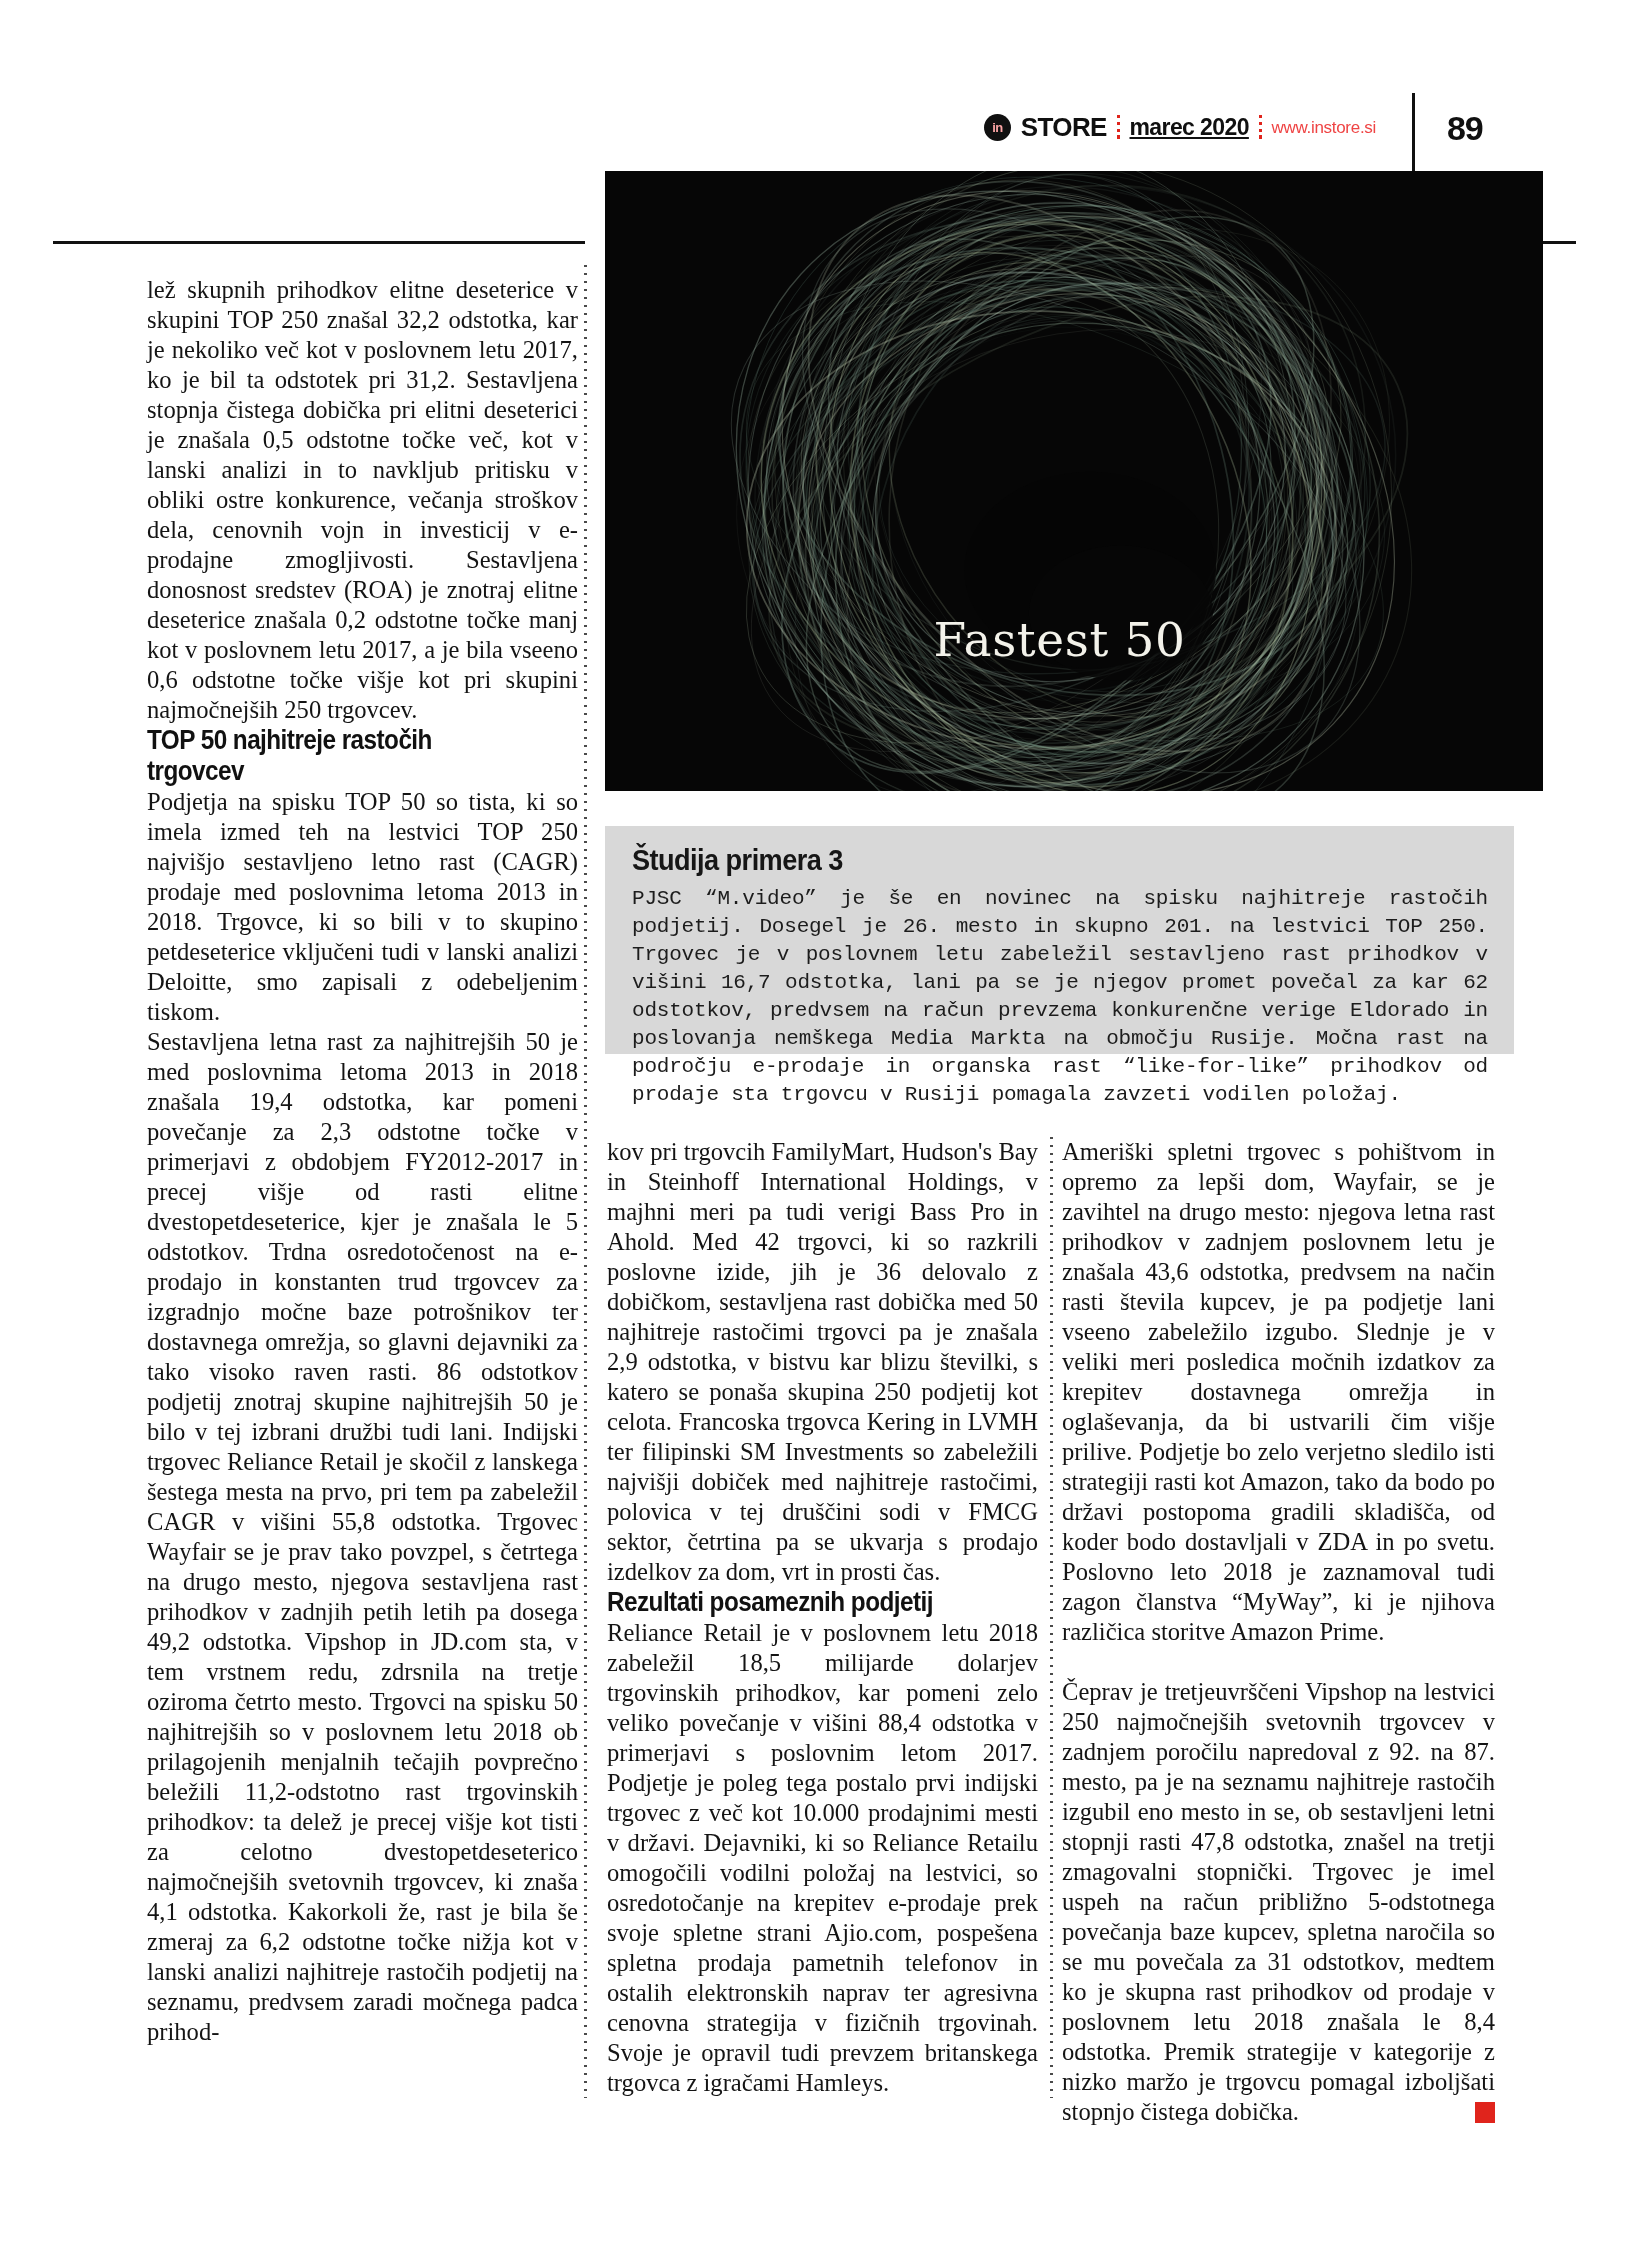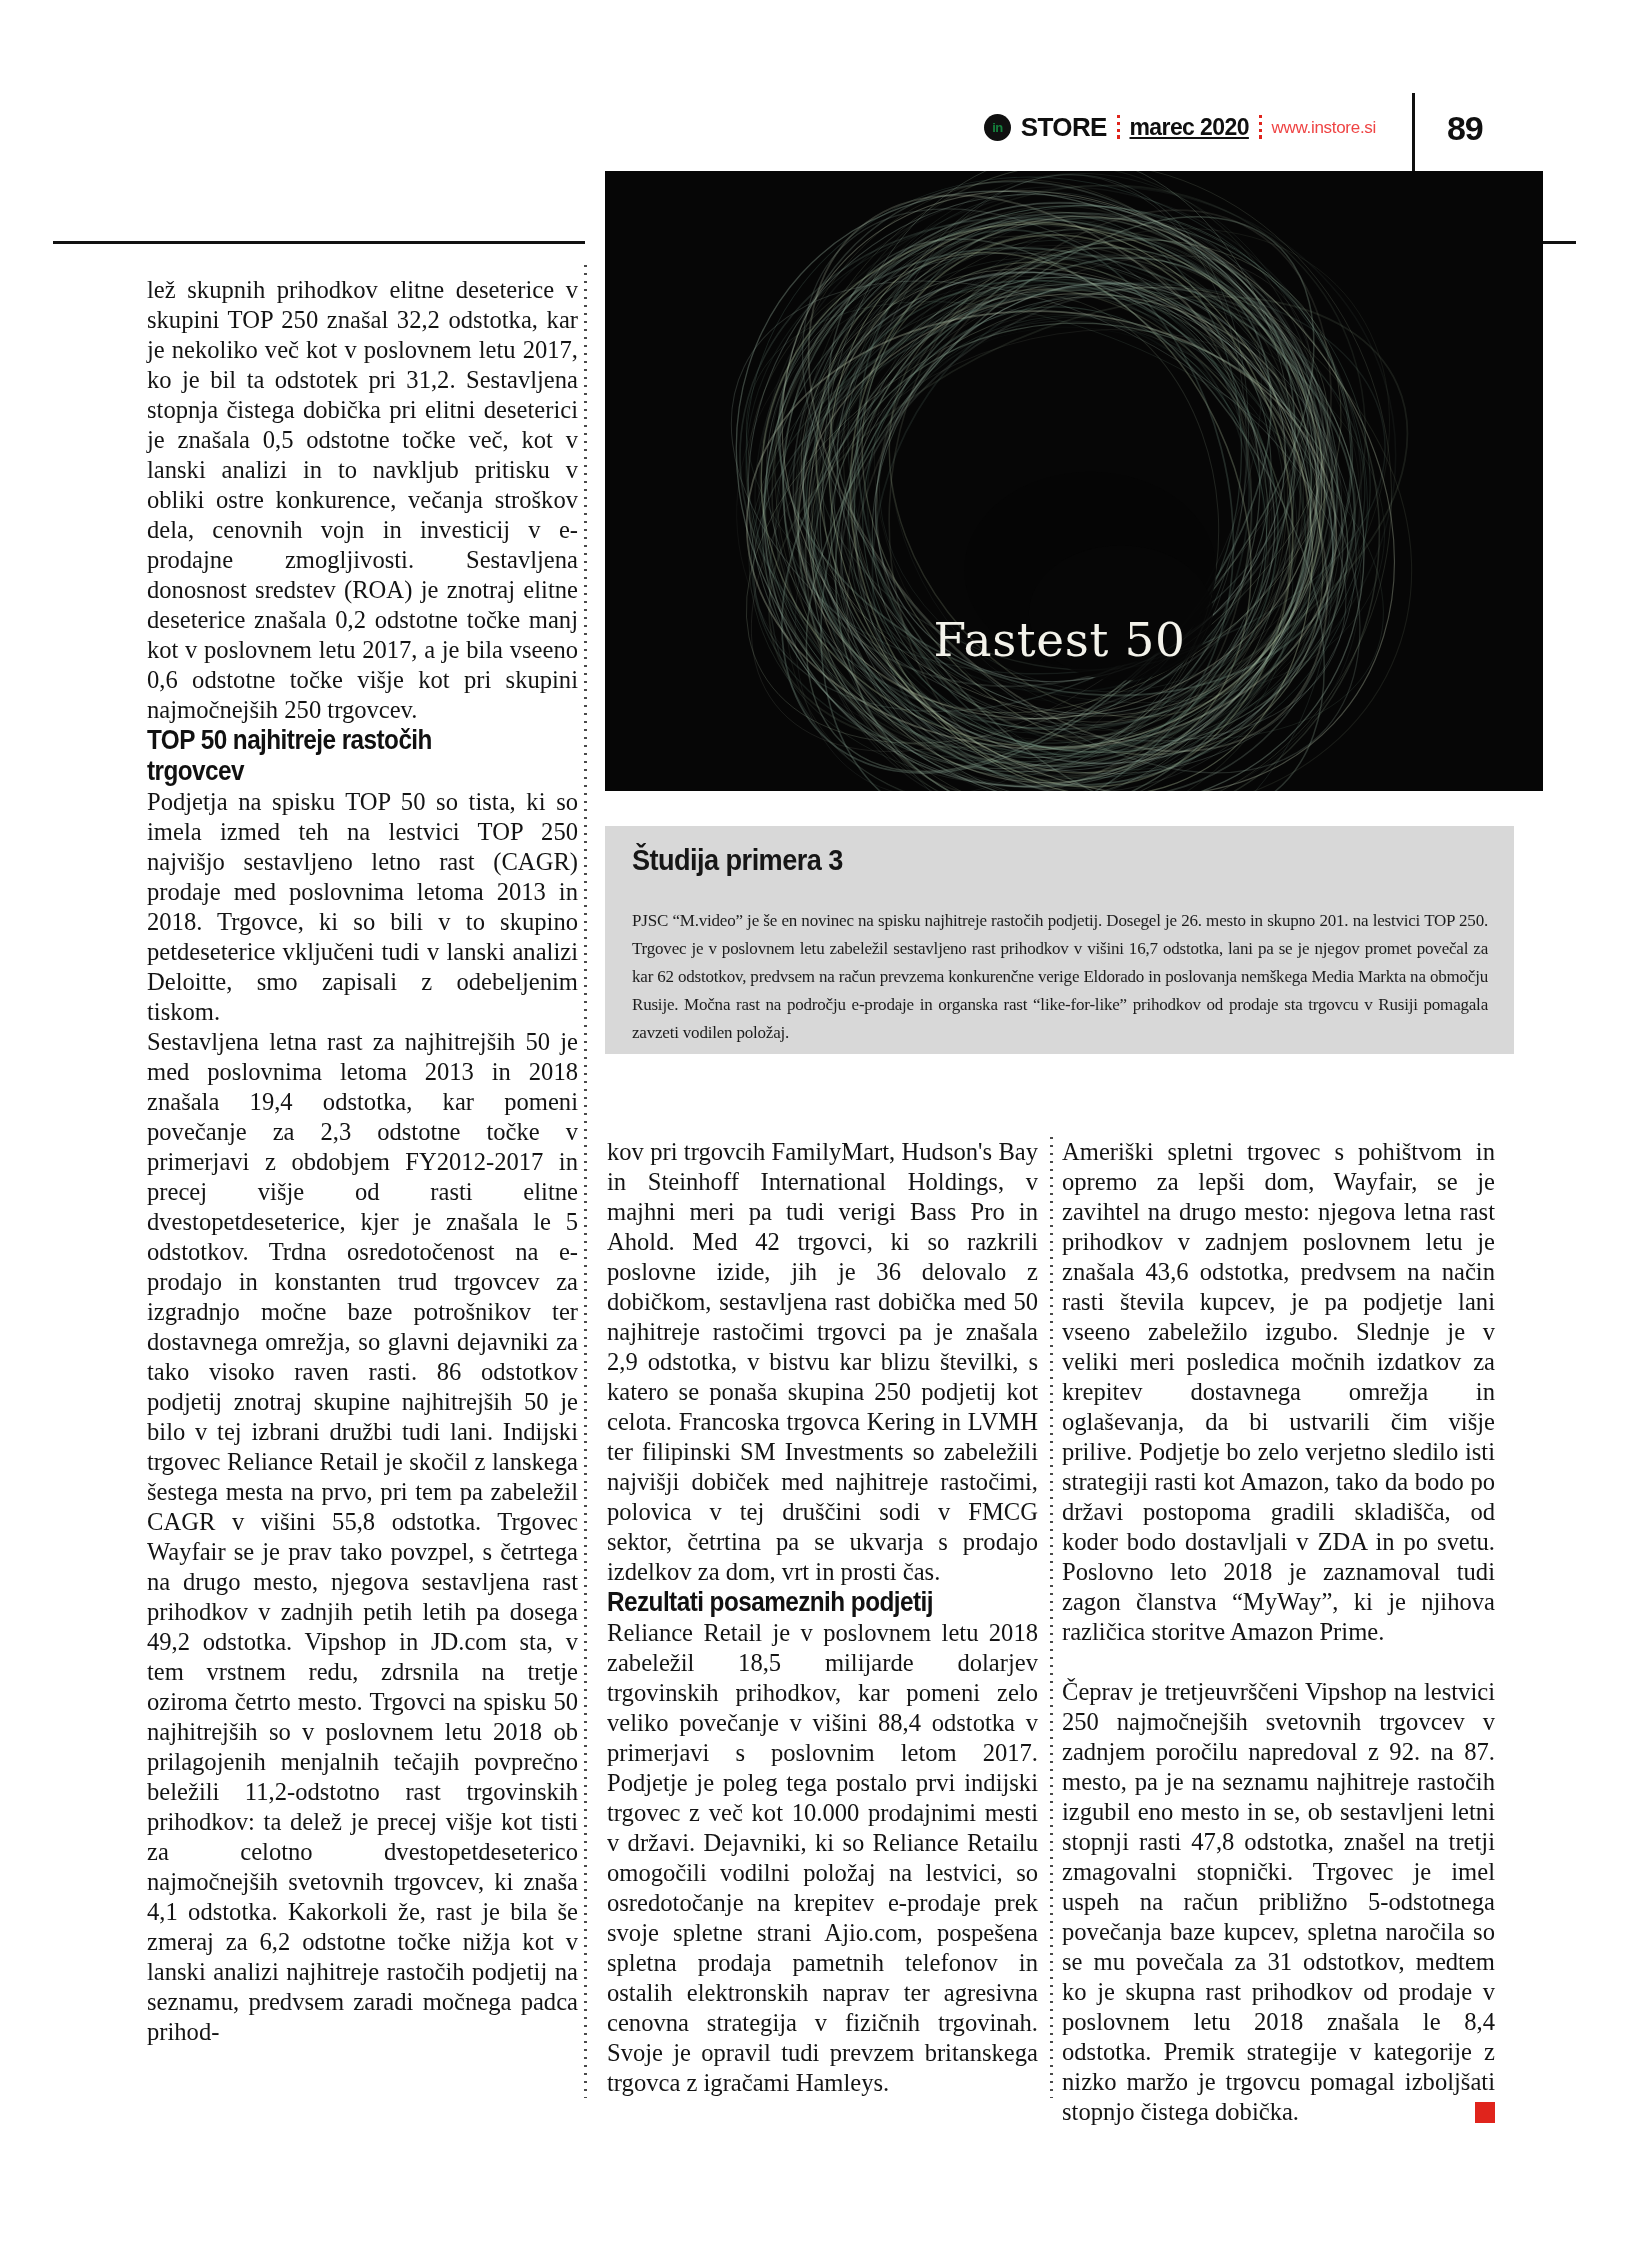--- a/index.html
+++ b/index.html
@@ -3,21 +3,21 @@
 <meta charset="utf-8">
 <style>
   html,body{margin:0;padding:0;background:#888;}
   #page{position:relative;width:1630px;height:2261px;background:#ffffff;overflow:hidden;
         font-family:"Liberation Serif","DejaVu Serif",serif;color:#141414;}
   .abs{position:absolute;}
   
   #header-row{position:absolute;left:946px;top:112px;width:430px;display:flex;
               align-items:center;justify-content:flex-end;gap:9.8px;
               font-family:"Liberation Sans","DejaVu Sans",sans-serif;}
-  .logo-circle{width:27px;height:27px;border-radius:50%;background:#101010;color:#15803d;
+  .logo-circle{width:27px;height:27px;border-radius:50%;background:#101010;color:#fca5a5;
                display:flex;align-items:center;justify-content:center;
                font-weight:bold;font-size:13px;letter-spacing:-0.6px;}
   .logo-store{font-size:26px;font-weight:bold;letter-spacing:-0.6px;color:#101010;text-align:right;}
   .rdots{width:3.1px;height:24.6px;background:repeating-linear-gradient(to bottom,#e0241c 0 3.1px,transparent 3.1px 6.8px);}
   .issue{font-size:23px;font-weight:bold;color:#101010;letter-spacing:-0.6px;text-decoration:underline;}
   .site{font-size:17px;color:#ef4444;letter-spacing:-0.3px;}
   #header-divider{left:1412px;top:93px;width:2.5px;height:104px;background:#101010;}
   #page-number{left:1447px;top:109px;font-family:"Liberation Sans","DejaVu Sans",sans-serif;
                font-size:34px;font-weight:bold;letter-spacing:-1.2px;color:#101010;}
   
@@ -31,23 +31,23 @@
   #hero svg{position:absolute;left:0;top:0;}
   #hero-caption{position:absolute;left:0;top:441px;width:909px;text-align:center;
                 color:#f3f2ea;font-size:47px;font-family:"DejaVu Serif","Liberation Serif",serif;
                 letter-spacing:0.6px;}
   
   #case-box{left:605px;top:826px;width:909px;height:228px;background:#d8d8d8;}
   #case-title{position:absolute;left:27px;top:17px;
               font-family:"Liberation Sans","DejaVu Sans",sans-serif;
               font-size:29.5px;font-weight:bold;color:#161616;letter-spacing:-0.6px;
               transform:scaleX(0.92);transform-origin:left top;}
-  #case-body{position:absolute;left:27px;top:81px;width:856px;
-             font-family:Liberation Serif, serif;
-             font-size:17px;line-height:28px;color:#1c1c1c;text-align:justify;letter-spacing:-0.2px;}
+  #case-body{position:absolute;left:27px;top:59px;width:856px;
+             font-family:Liberation Mono, monospace;
+             font-size:21px;line-height:28px;color:#1c1c1c;text-align:justify;letter-spacing:-0.2px;}
   
   .col{position:absolute;font-size:24.6px;line-height:30px;text-align:justify;color:#141414;}
   #col1{left:147px;top:275px;width:431px;}
   #col2{left:607px;top:1137px;width:431px;}
   #col3{left:1062px;top:1137px;width:433px;}
   .col p{margin:0;}
   .gap{margin-top:29.5px !important;}
   .h-sans{font-family:"Liberation Sans","DejaVu Sans",sans-serif;font-size:27px;font-weight:bold;
           line-height:31px;color:#111;letter-spacing:-0.6px;transform:scaleX(0.9);transform-origin:left top;
           margin:18.4px 0 18.4px 0;text-align:left;}

